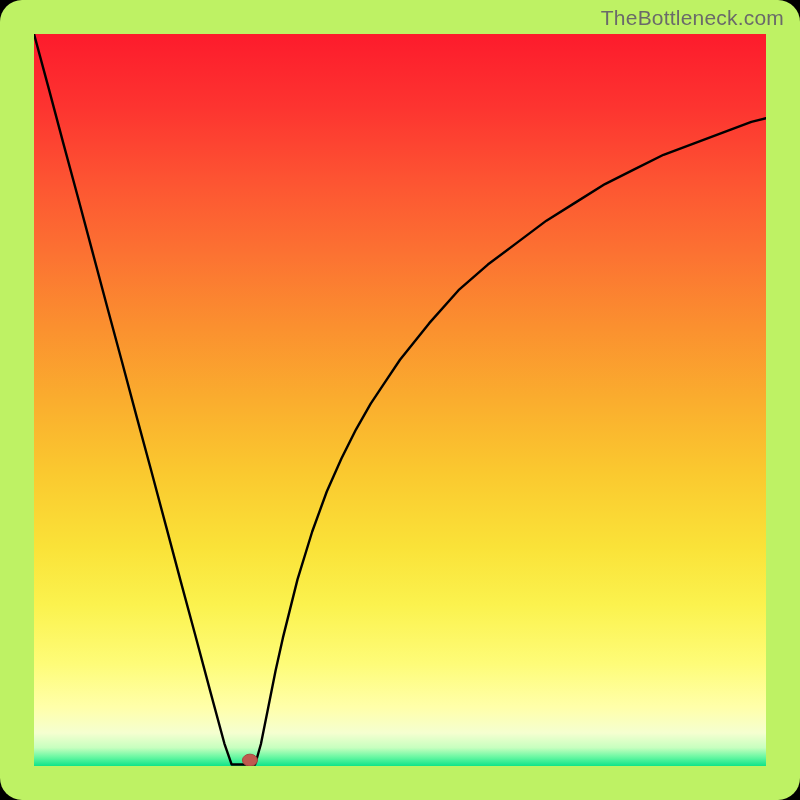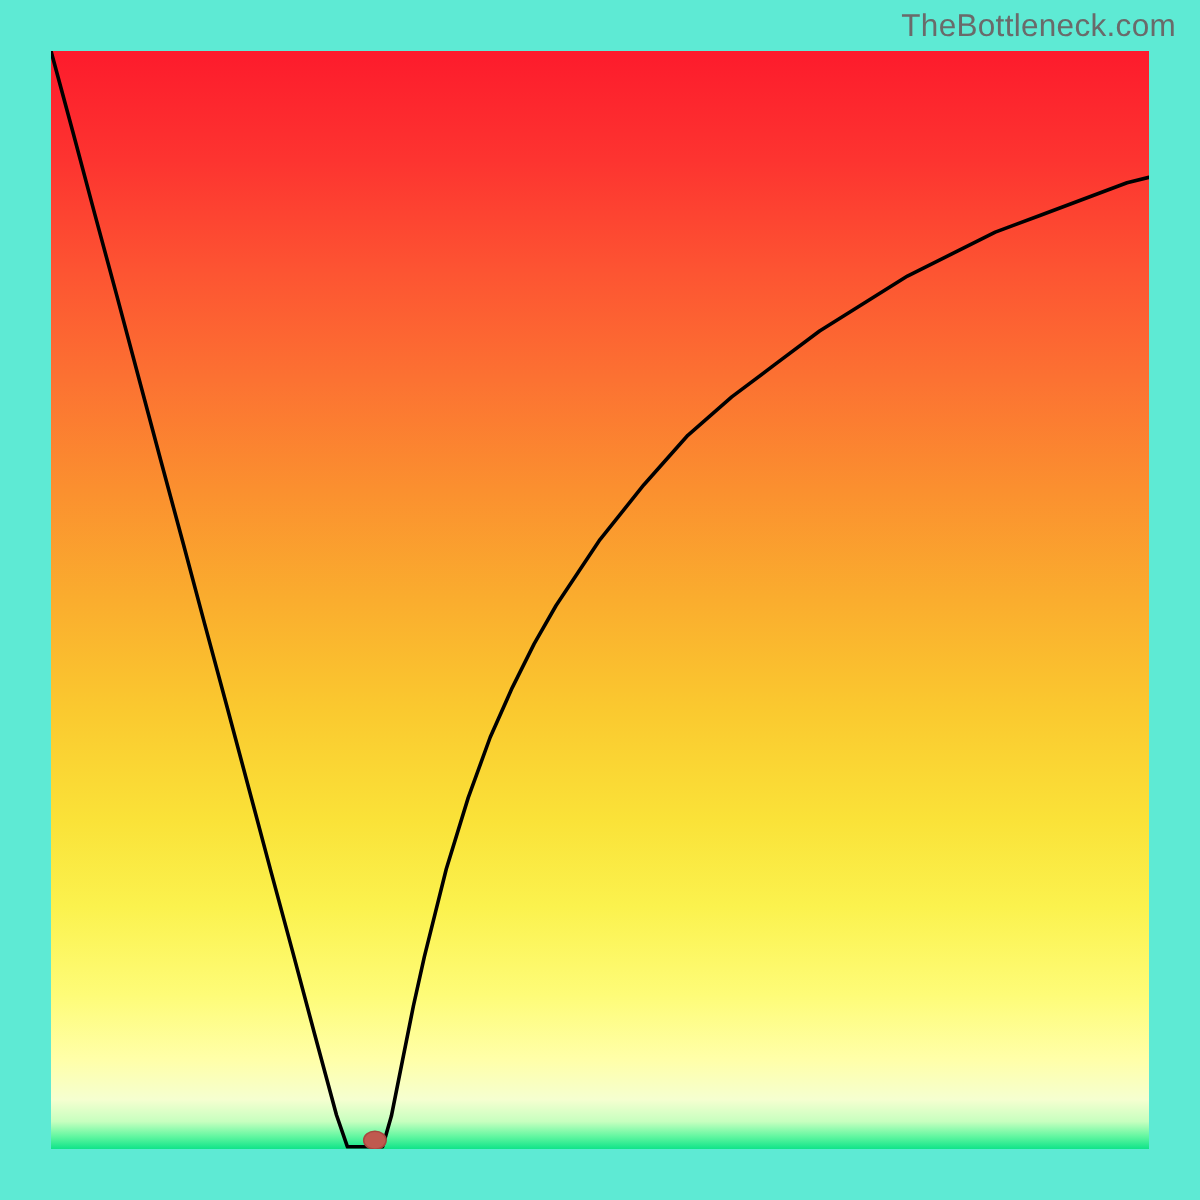--- a/index.html
+++ b/index.html
@@ -10,21 +10,22 @@
     overflow: hidden;
     background: #000;
     font-family: Arial, Helvetica, sans-serif;
   }
   .frame {
     position: absolute;
     left: 0;
     top: 0;
     width: 800px;
     height: 800px;
-    background: #5eead4;
+    background: #bef264;
+    border-radius: 22px;
   }
   .plot-area {
     position: absolute;
     left: 34px;
     top: 34px;
     width: 732px;
     height: 732px;
   }
   .watermark {
     position: absolute;

